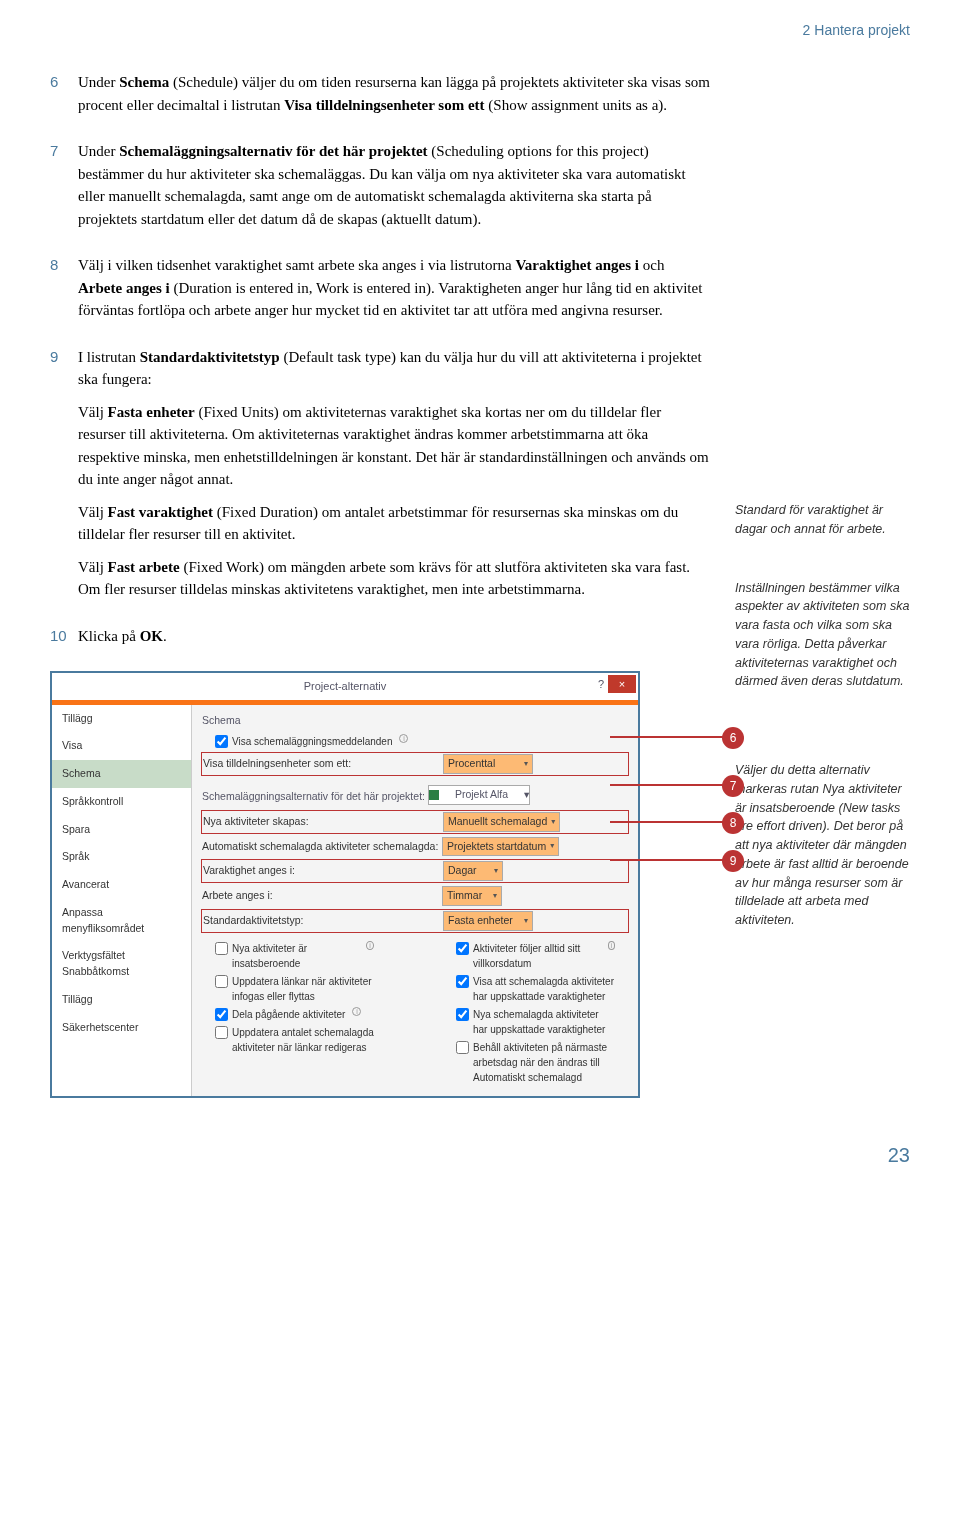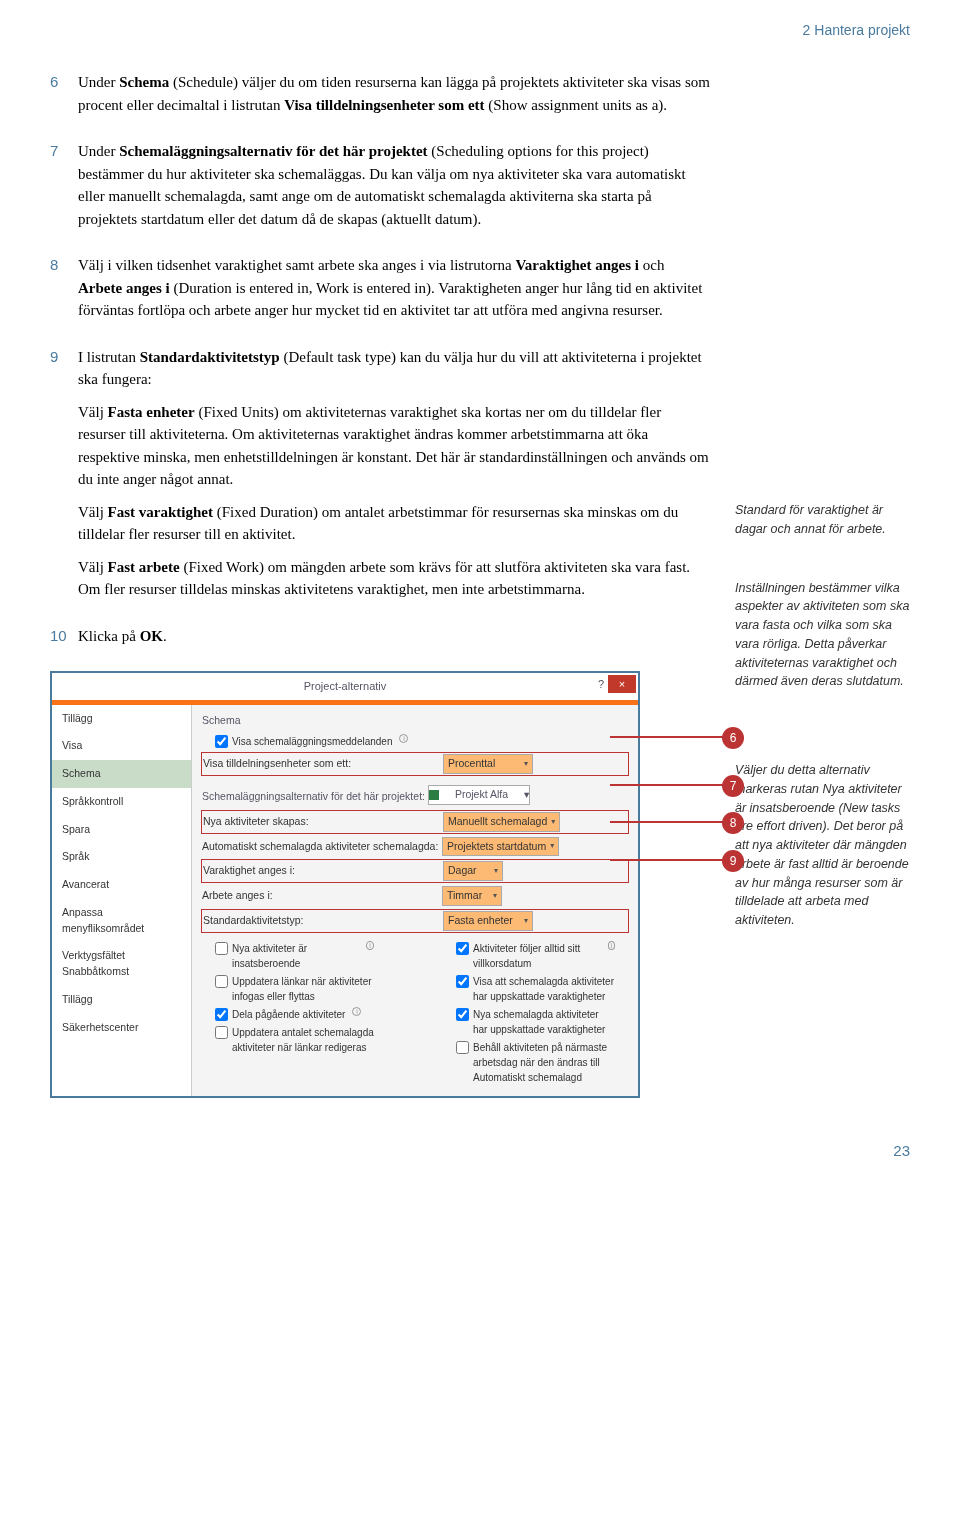--- a/index.html
+++ b/index.html
@@ -92,21 +92,21 @@
     width: 120px;
     height: 0;
     border-top: 2px solid #b33;
   }
   .callout .bubble {
     position: absolute; right: -14px; top: -11px;
     width: 22px; height: 22px; border-radius: 50%;
     background: #b33; color: #fff; text-align: center;
     line-height: 22px; font-family: Arial; font-size: 12px;
   }
-  .page-num { text-align: right; font-family: Arial, sans-serif; color: #4a7a9e; font-size: 15px; margin-top: 12px; }
+  .page-num { text-align: right; font-family: Arial, sans-serif; color: #4a7a9e; font-size: 20px; margin-top: 12px; }
 </style>
 </head>
 <body>
 
 <div class="header-label">2 Hantera projekt</div>
 
 <div class="content-wrap">
 <div class="main-col">
 
   <div class="step">

